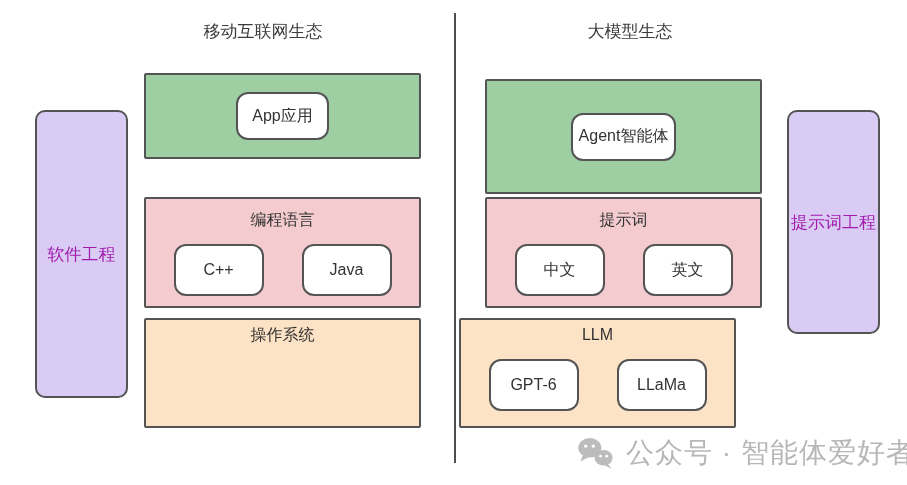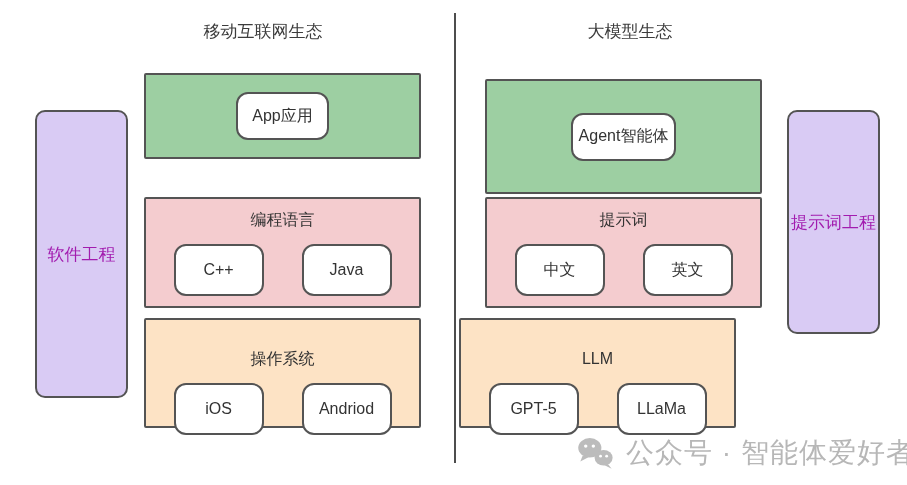--- a/index.html
+++ b/index.html
@@ -40,21 +40,21 @@
   .layer{
     position:absolute;
     width:277px;
     box-sizing:border-box;
     border:2px solid #545454;
     border-radius:2px;
     display:flex;flex-direction:column;align-items:center;
   }
   .layer.green{background:#9dcfa2;justify-content:center;}
   .layer.pink{background:#f4cccf;padding-top:10px;}
-  .layer.orange{background:#fde3c5;padding-top:28px;}
+  .layer.orange{background:#fde3c5;padding-top:4px;}
   .layer-label{
     font-size:16px;color:#333;
     height:22px;line-height:22px;
     white-space:nowrap;
   }
   .chip-row{
     display:flex;gap:38px;
     margin-top:13px;
   }
   .chip{
@@ -112,28 +112,20 @@
         <span>C++</span>
       </div>
       <div class="chip">
         <span>Java</span>
       </div>
     </div>
   </div>
 
   <div class="layer orange" style="left:144px;top:318px;height:110px">
     <div class="layer-label">操作系统</div>
-    <div class="chip-row">
-      <div class="chip">
-        <span>iOS</span>
-      </div>
-      <div class="chip">
-        <span>Andriod</span>
-      </div>
-    </div>
   </div>
 
   <div class="layer green" style="left:485px;top:79px;height:115px">
     <div class="chip top-chip">
       <span>Agent智能体</span>
     </div>
   </div>
 
   <div class="layer pink" style="left:485px;top:197px;height:111px">
     <div class="layer-label">提示词</div>
@@ -144,21 +136,21 @@
       <div class="chip">
         <span>英文</span>
       </div>
     </div>
   </div>
 
   <div class="layer orange" style="left:459px;top:318px;height:110px">
     <div class="layer-label">LLM</div>
     <div class="chip-row">
       <div class="chip">
-        <span>GPT-5</span>
+        <span>GPT-6</span>
       </div>
       <div class="chip">
         <span>LLaMa</span>
       </div>
     </div>
   </div>
 
   <div class="watermark">
     <svg width="38" height="33" viewBox="0 0 40 34" aria-hidden="true">
       <ellipse cx="13.5" cy="11" rx="12.2" ry="10.2" fill="#bcbcbc"></ellipse>

